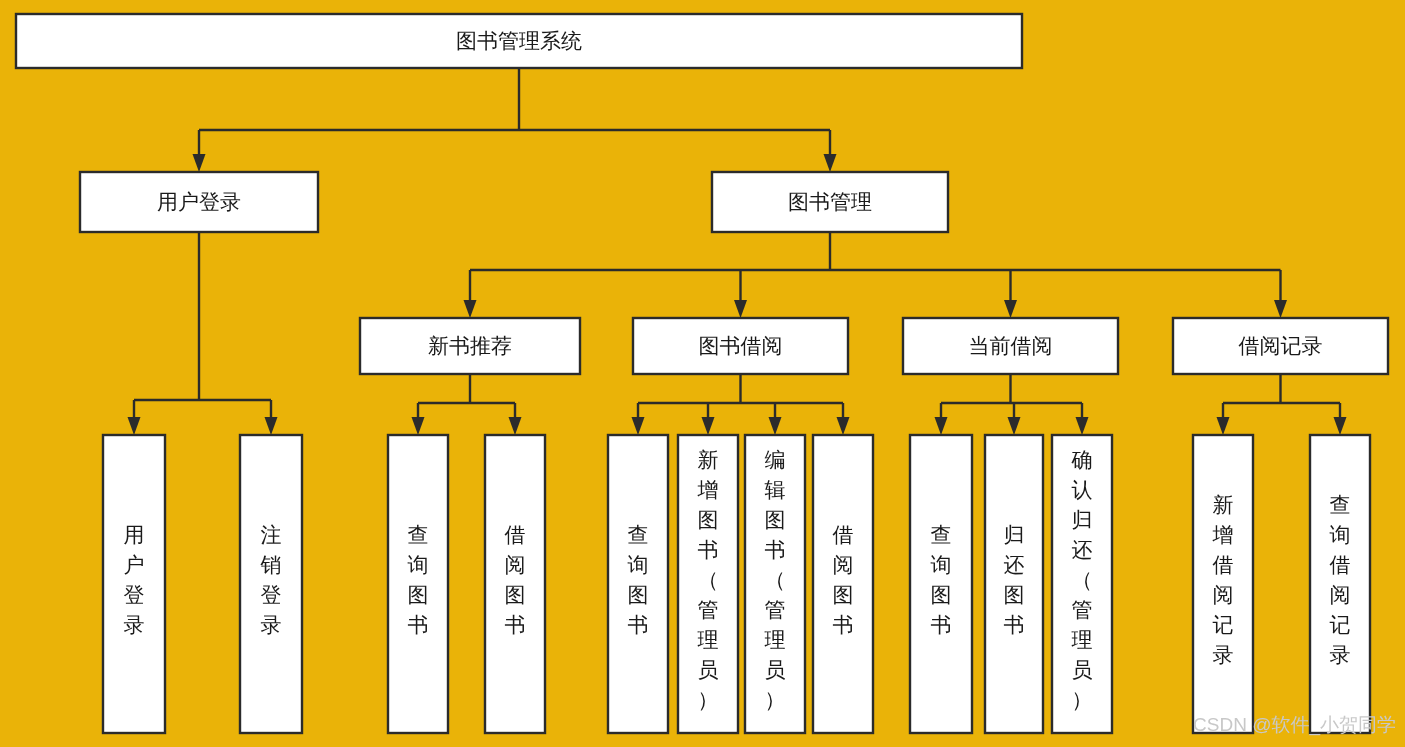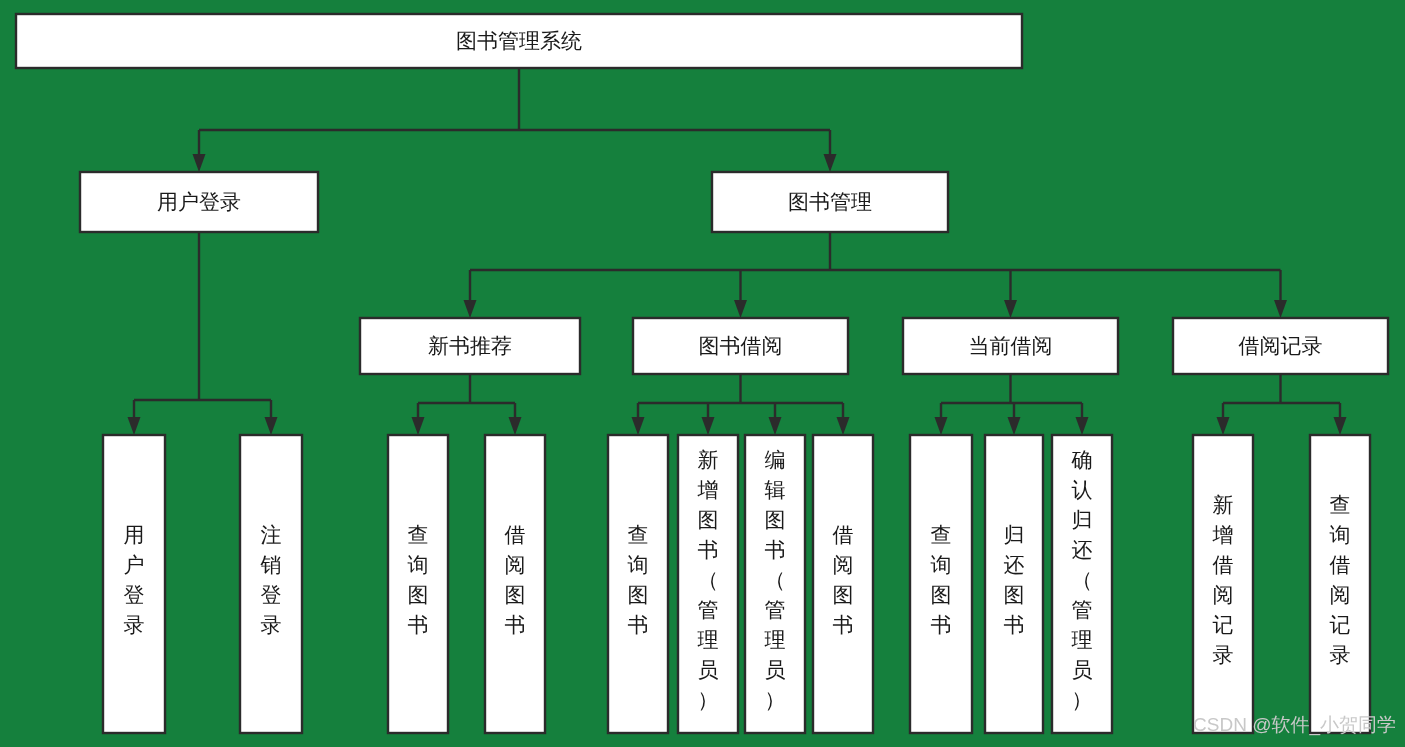--- a/index.html
+++ b/index.html
@@ -7,21 +7,21 @@
     padding: 0;
     background: #ffffff;
   }
   body {
     font-family: "Liberation Sans", "DejaVu Sans", sans-serif;
   }
   #diagram-root {
     position: relative;
     width: 1405px;
     height: 747px;
-    background: #15803d;
+    background: #eab308;
     overflow: hidden;
   }
   svg.diagram-canvas {
     position: absolute;
     left: 0;
     top: 0;
     width: 1405px;
     height: 747px;
     display: block;
   }

